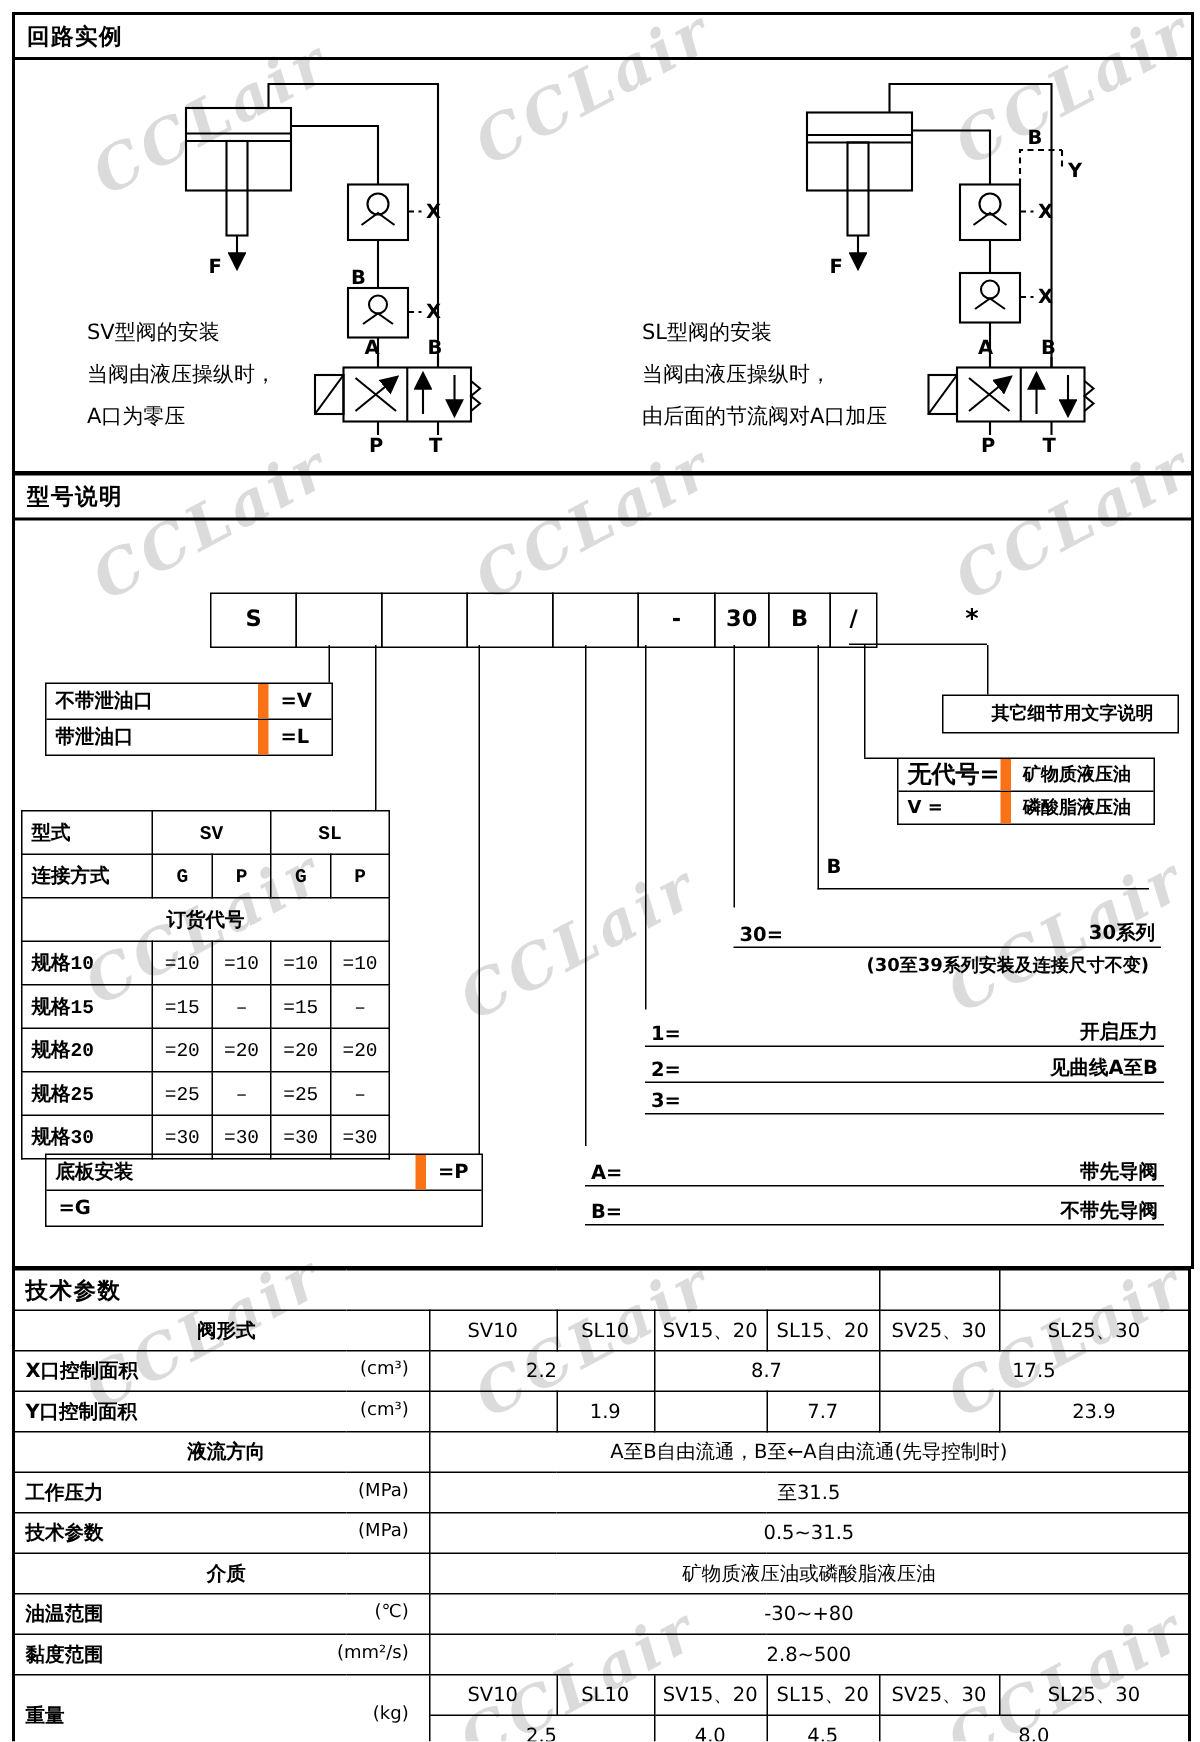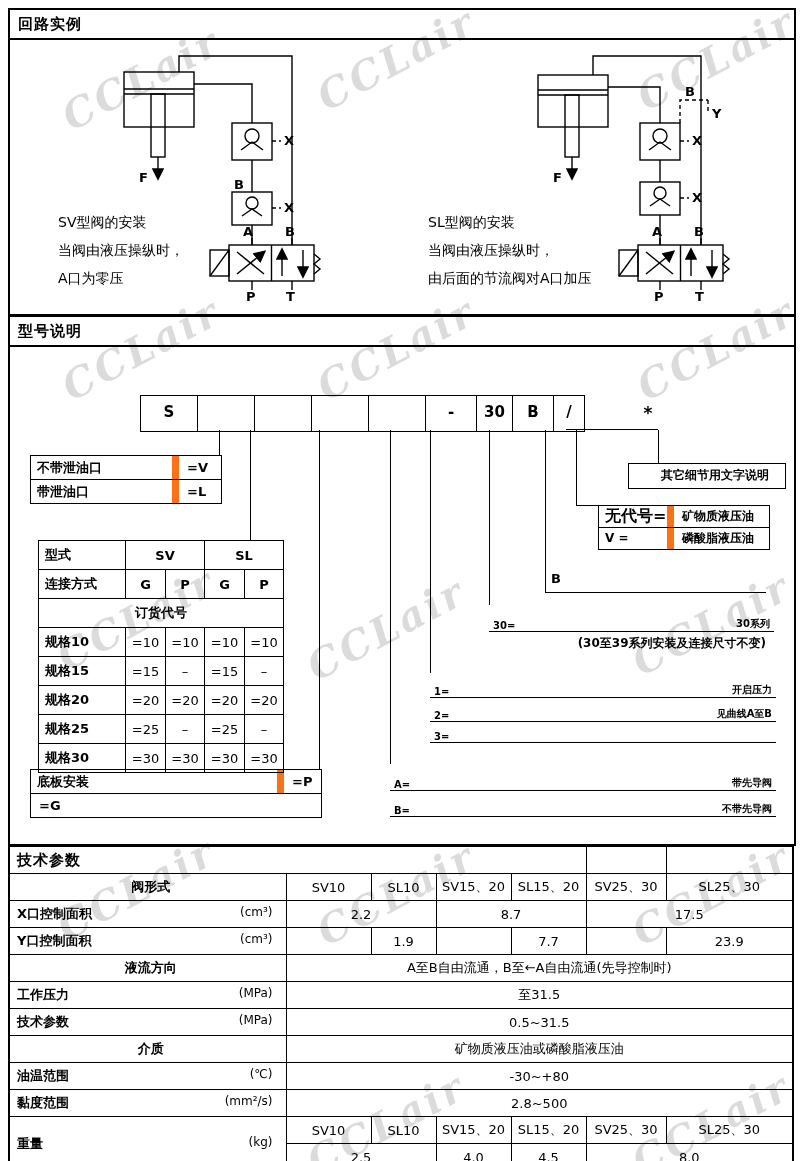--- a/index.html
+++ b/index.html
@@ -27,21 +27,21 @@
   .mt-row{display:flex;}
   .mt-row + .mt-row{border-top:1px solid #000;}
   .mt-label{border-right:7px solid #f97316;padding-left:6px;font-weight:bold;font-size:13px;line-height:23px;height:23px;}
   .mt-value{padding-left:8px;font-size:13px;font-weight:bold;line-height:23px;height:23px;}
   .type-table{border-collapse:collapse;table-layout:fixed;z-index:1;}
   .type-table td{border:1px solid #000;height:26px;text-align:center;font-size:13px;white-space:nowrap;overflow:hidden;}
   .type-table .tl{text-align:left;padding-left:6px;font-weight:bold;}
   .type-table .hd{font-weight:bold;}
   
   .notebox{border:1px solid #000;font-size:12px;font-weight:bold;text-align:center;padding-left:16px;}
-  .noterow{display:flex;justify-content:space-between;border-bottom:1px solid #000;font-size:10px;
+  .noterow{display:flex;justify-content:space-between;border-bottom:1px solid #000;font-size:13px;
            font-weight:bold;padding:0 4px;align-items:flex-end;}
   .noteline2{text-align:right;font-size:12px;font-weight:bold;padding-right:2px;}
   .bold13{font-size:13px;font-weight:bold;}
   
   .spec-table{border-collapse:collapse;table-layout:fixed;border:2px solid #000;z-index:1;position:absolute;background:transparent;}
   .spec-table td{border:1px solid #000;height:24px;font-size:13px;text-align:center;white-space:nowrap;overflow:hidden;}
   .spec-table .titlecell{text-align:left;}
   .sec-head{font-weight:bold;font-size:15px;padding-left:6px;letter-spacing:1px;}
   .lblcell{text-align:left;}
   .rowlbl{font-weight:bold;padding-left:6px;font-size:13px;}
@@ -241,21 +241,21 @@
         <div class="mt-row">
           <div class="mt-label" style="width:135px;">不带泄油口</div>
           <div class="mt-value">=V</div>
         </div>
         <div class="mt-row">
           <div class="mt-label" style="width:135px;">带泄油口</div>
           <div class="mt-value">=L</div>
         </div>
       </div>
 
-      <table class="type-table abs" style="left:28px;top:193px;width:245px;">
+      <table class="type-table abs" style="left:4px;top:193px;width:245px;font-family:Liberation Mono, monospace;">
         <colgroup>
             <col style="width:87px">
             <col style="width:40px">
             <col style="width:39px">
             <col style="width:40px">
             <col style="width:39px">
           </colgroup>
         <tbody>
           <tr>
             <td class="tl">型式</td>

